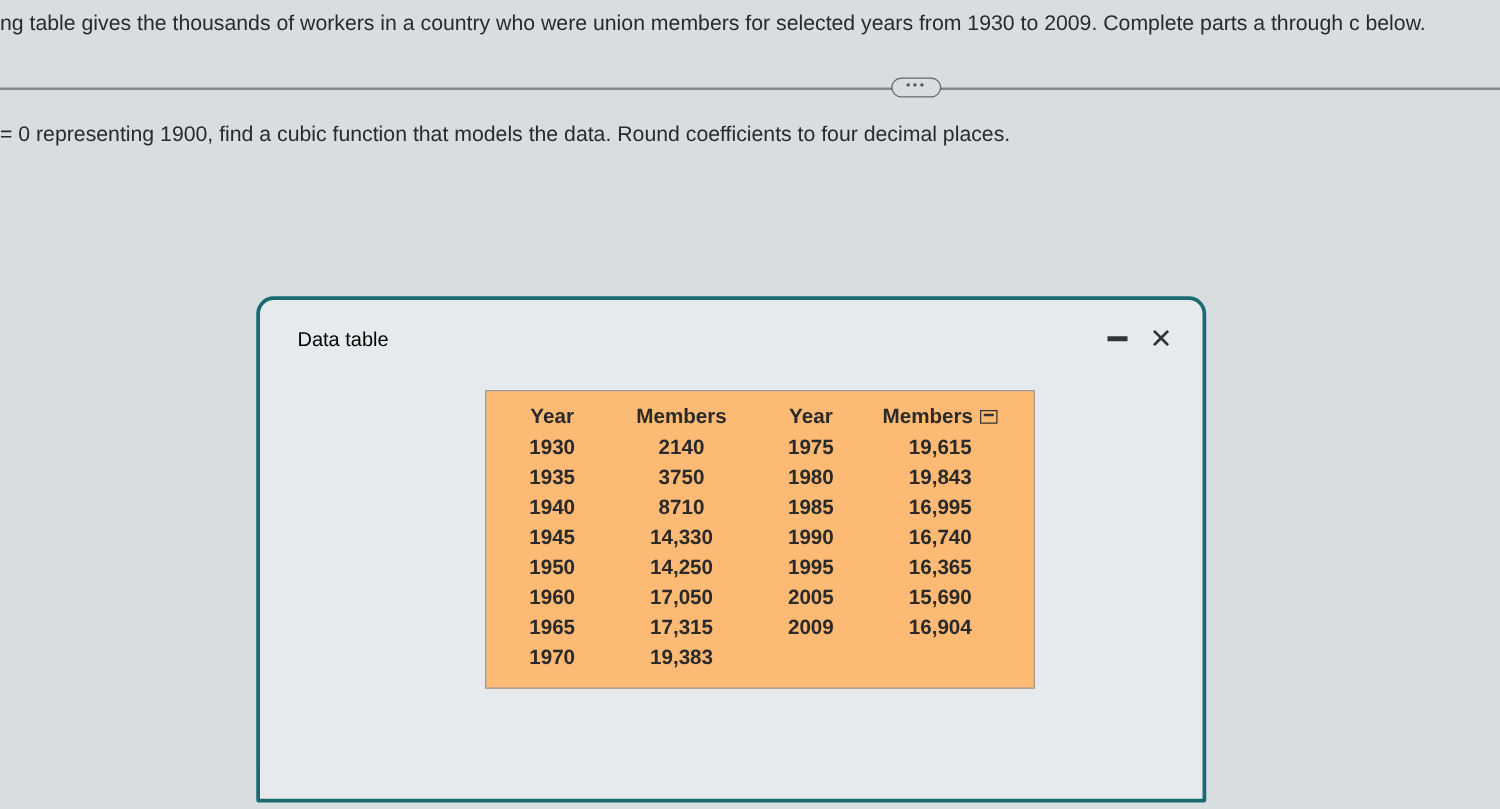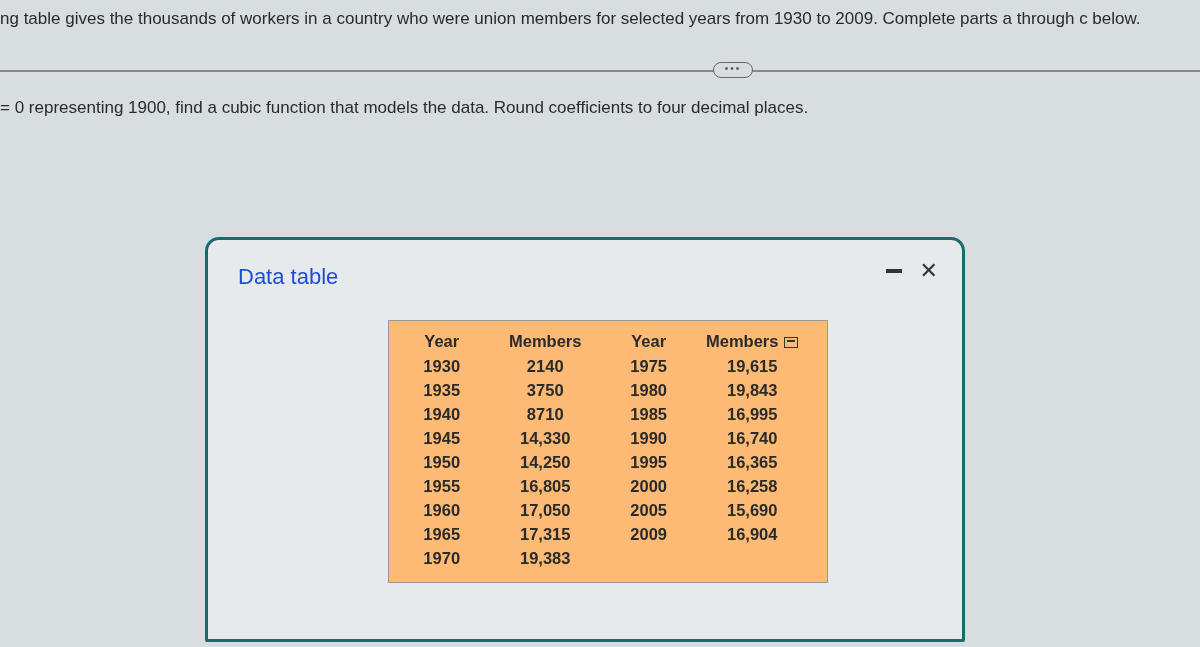--- a/index.html
+++ b/index.html
@@ -61,23 +61,23 @@
       width: 760px;
       height: 405px;
       background: #e6eaec;
       border: 3px solid #1a6b70;
       border-radius: 14px;
       border-bottom-left-radius:2px;
       border-bottom-right-radius:2px;
       padding: 24px 30px;
     }
     .modal-title {
-      font-size: 22px;
+      font-size: 16px;
       font-weight: 400;
-      color: #1d4ed8;
+      color: #000000;
       margin-bottom: 30px;
     }
     .modal-controls {
       position: absolute;
       top: 20px;
       right: 24px;
       display: flex;
       gap: 18px;
       align-items: center;
     }
@@ -194,26 +194,20 @@
           <td>1990</td>
           <td>16,740</td>
         </tr>
         <tr>
           <td>1950</td>
           <td>14,250</td>
           <td>1995</td>
           <td>16,365</td>
         </tr>
         <tr>
-          <td>1955</td>
-          <td>16,805</td>
-          <td>2000</td>
-          <td>16,258</td>
-        </tr>
-        <tr>
           <td>1960</td>
           <td>17,050</td>
           <td>2005</td>
           <td>15,690</td>
         </tr>
         <tr>
           <td>1965</td>
           <td>17,315</td>
           <td>2009</td>
           <td>16,904</td>

